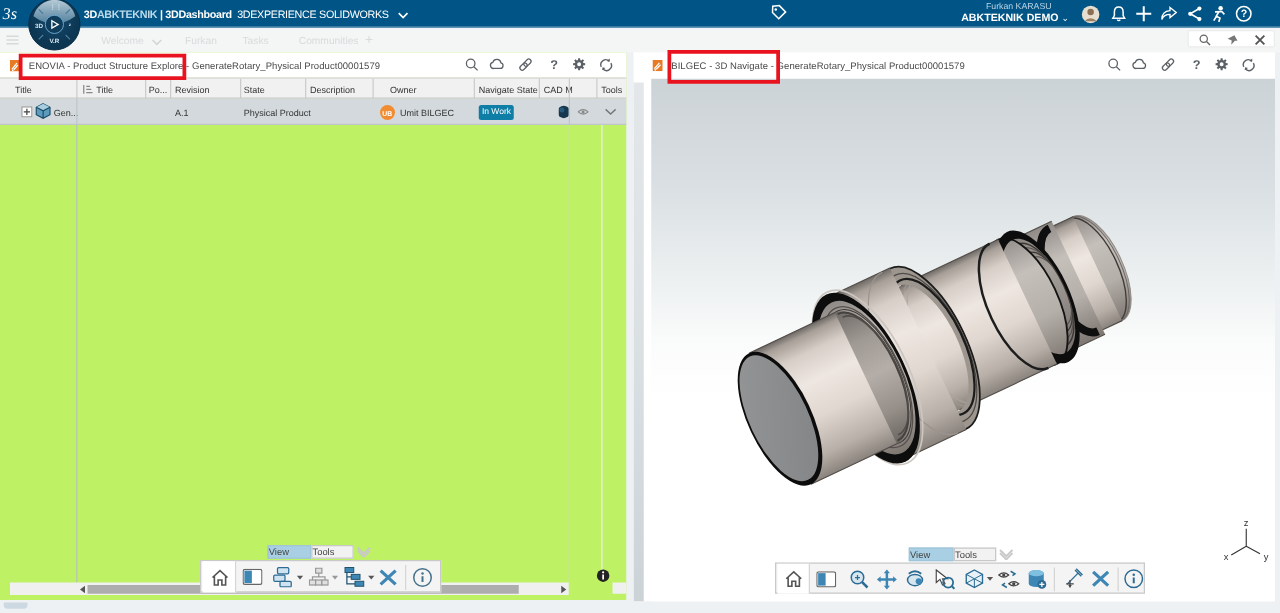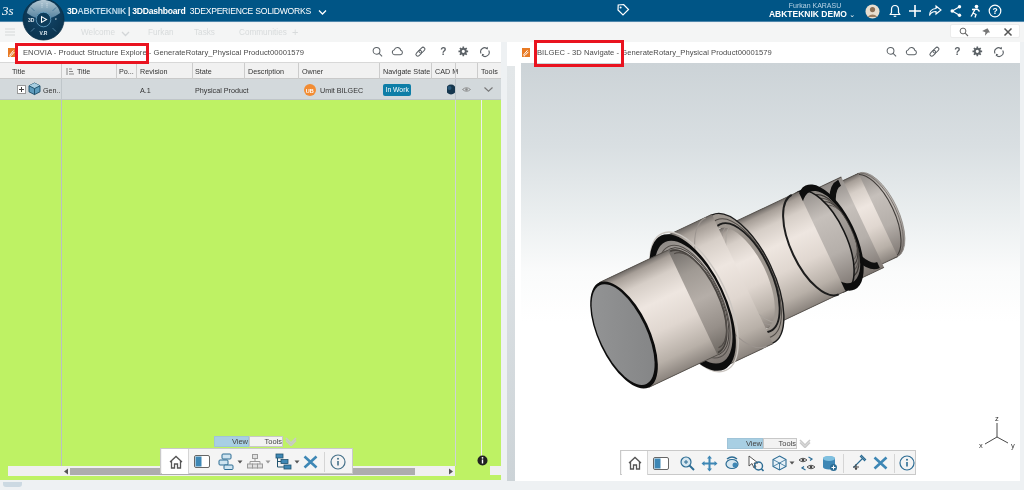--- a/index.html
+++ b/index.html
@@ -16,21 +16,21 @@
 .redrect { position:absolute; border:3.2px solid #e9131f; z-index:60; background:transparent; }
 .hicons { position:absolute; top:4px; height:12px; }
 
 #thead { position:absolute; left:0; top:20px; width:501px; height:17px; background:#f1f1f1; border-top:1px solid #d8d8d8; border-bottom:1px solid #c9c9c9; font-size:7.2px; color:#333; }
 #thead span { position:absolute; top:4px; }
 .vline { position:absolute; width:1px; background:#ccc; }
 #trow { position:absolute; left:0; top:37px; width:501px; height:21px; background:#d3d9dc; border-bottom:1px solid #c0c5c8; font-size:7.2px; color:#333; }
 #trow span { position:absolute; top:7px; }
 .badge { position:absolute; background:#0e7ea7; color:#fff; font-size:6.8px; padding:2.5px 2.5px; border-radius:2px; top:4.5px !important; }
 
-.tabbox { position:absolute; height:11px; font-size:7.5px; color:#444; text-align:right; border:1px solid #c8c8c8; background:#f2f2f2; z-index:12; line-height:10px; }
+.tabbox { position:absolute; height:11px; font-size:7.5px; color:#444; text-align:left; border:1px solid #c8c8c8; background:#f2f2f2; z-index:12; line-height:10px; }
 .tabact { background:#a8cfe3; border-color:#a0c4d8; }
 .toolbar { position:absolute; background:#f4f4f4; border:1px solid #c9c9c9; z-index:12; }
 .scroll-h { position:absolute; background:#f0f0f0; }
 .thumb { position:absolute; background:#adadad; }
 #footer { position:absolute; left:0; top:481px; width:1024px; height:9px; background:#eef1f3; z-index:1; }
 .fainttab { color:#d8dbdc; font-size:8.2px; position:absolute; top:5px; }
 #subtool { position:absolute; right:4px; top:24px; width:70px; height:14px; background:#fff; border:1px solid #ececec; border-radius:2px; z-index:6; }
 </style>
 </head>
 <body>
@@ -168,21 +168,21 @@
   <div id="thead">
     <span style="left:12px">Title</span>
     <svg class="abs" style="left:66px;top:4px" width="9" height="9">
         <path d="M1 1 V8 M3 2 H6 M3 4.5 H7 M3 7 H8" stroke="#888" stroke-width="1"></path>
       </svg>
     <span style="left:77px">Title</span>
     <span style="left:119px">Po...</span>
     <span style="left:140px">Revision</span>
     <span style="left:195px">State</span>
     <span style="left:248px">Description</span>
-    <span style="left:302px">Owner</span>
+    <span style="left:312px">Owner</span>
     <span style="left:383px">Navigate State</span>
     <span style="left:435px">CAD M</span>
     <span style="left:481px">Tools</span>
     <div class="vline" style="left:61px;top:0;height:17px"></div>
     <div class="vline" style="left:116px;top:0;height:17px"></div>
     <div class="vline" style="left:136px;top:0;height:17px"></div>
     <div class="vline" style="left:192px;top:0;height:17px"></div>
     <div class="vline" style="left:244px;top:0;height:17px"></div>
     <div class="vline" style="left:298px;top:0;height:17px"></div>
     <div class="vline" style="left:379px;top:0;height:17px"></div>

